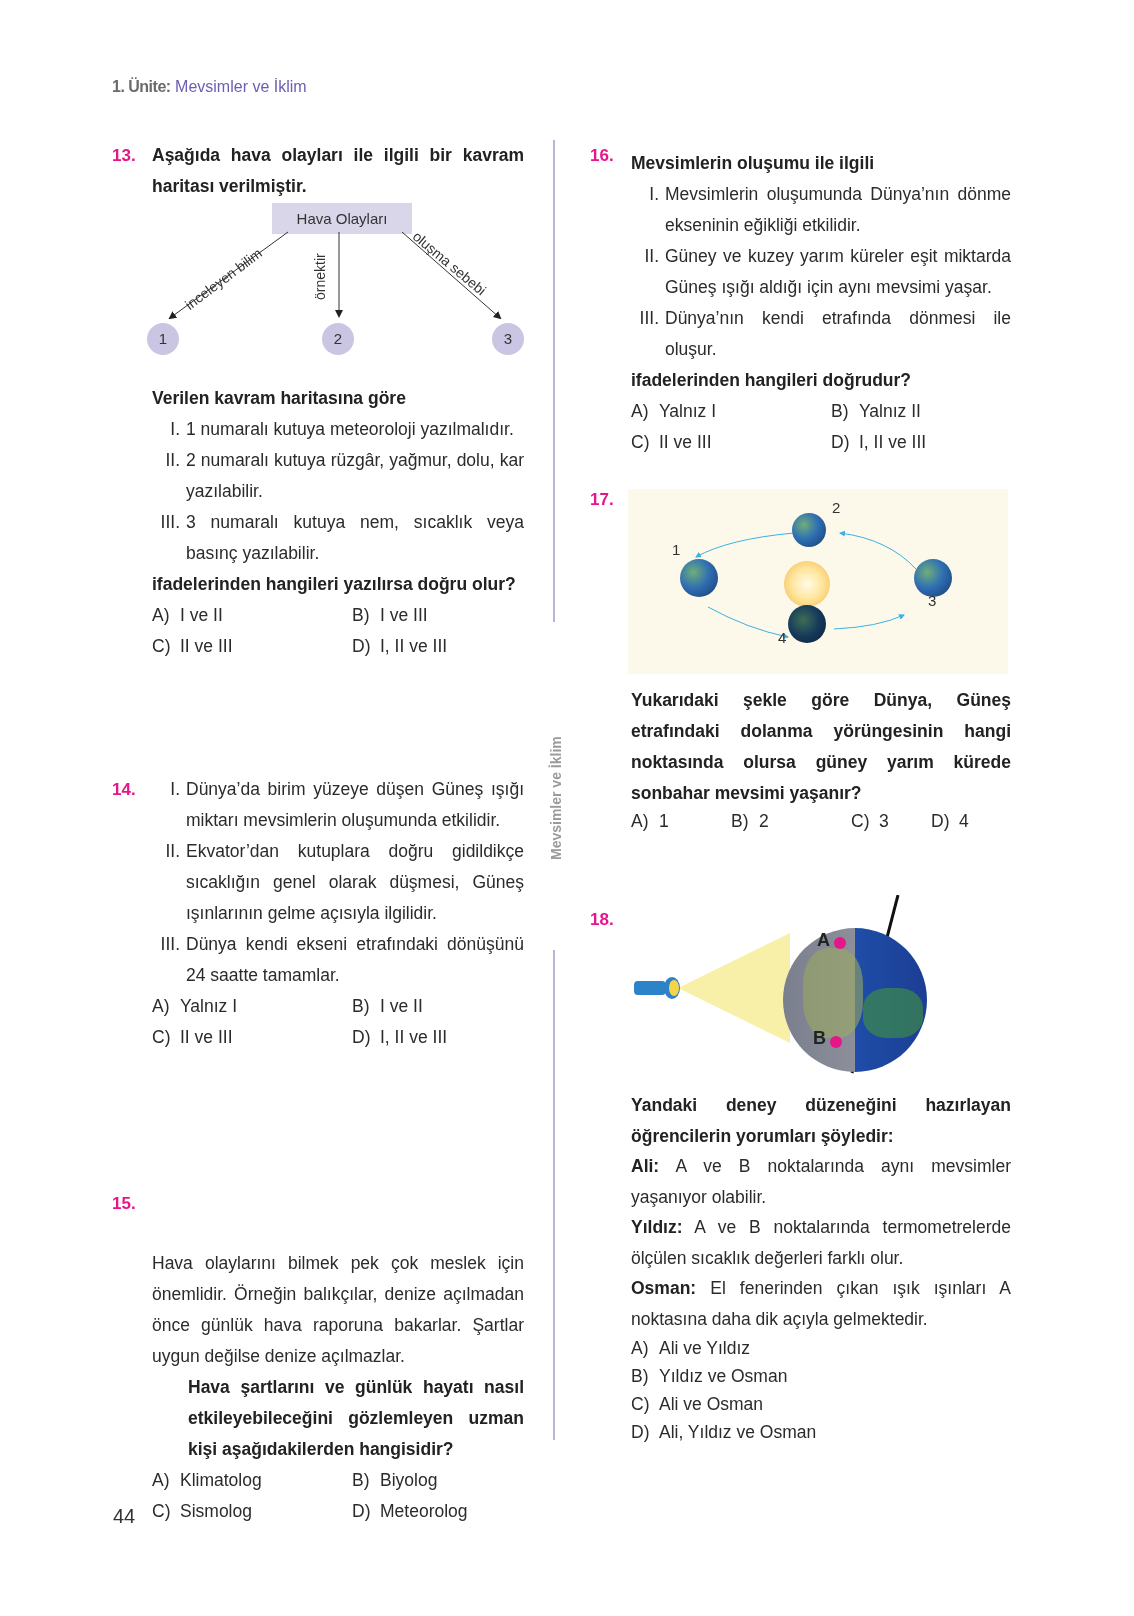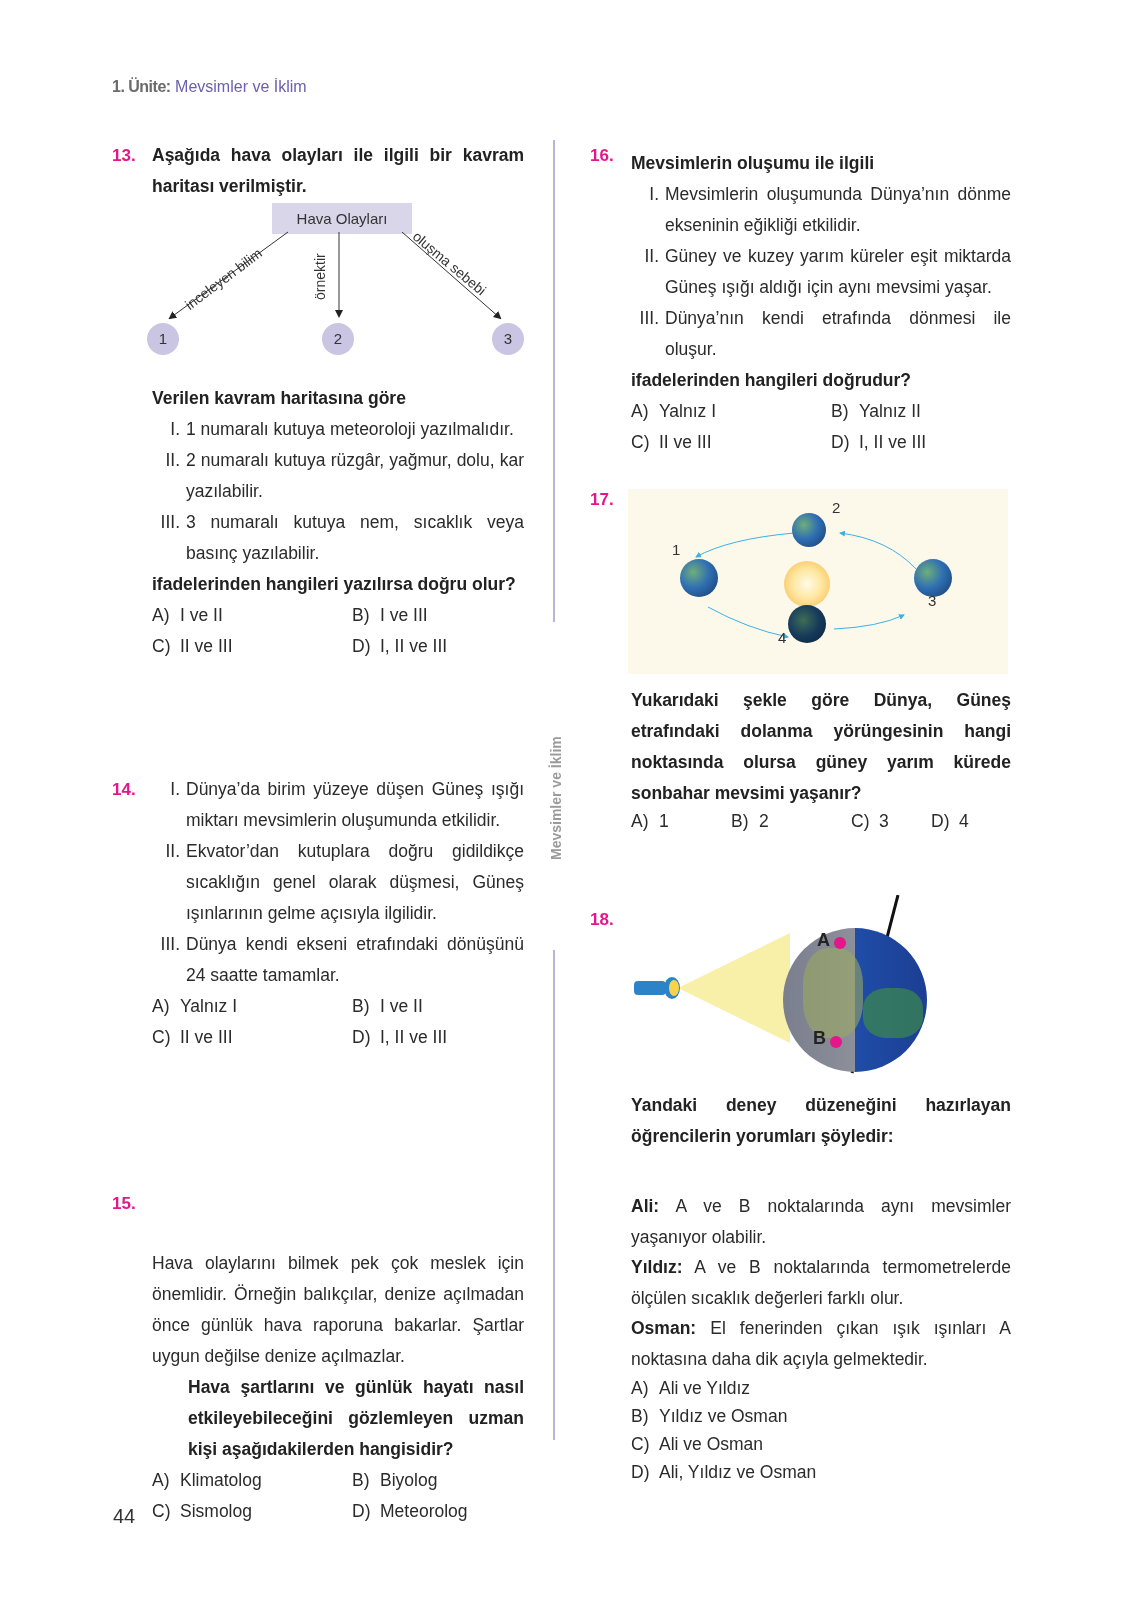--- a/index.html
+++ b/index.html
@@ -263,21 +263,21 @@
     <div style="position:absolute;left:20px;top:20px;width:60px;height:90px;background:#9aa860;opacity:.6;border-radius:40%;"></div>
     <div style="position:absolute;left:80px;top:60px;width:60px;height:50px;background:#3c8a4a;opacity:.7;border-radius:40%;"></div>
   </div>
   <div class="abs" style="left:834px;top:937px;width:12px;height:12px;border-radius:50%;background:#e5168a;"></div>
   <div class="abs bold" style="left:817px;top:930px;font-size:18px;">A</div>
   <div class="abs" style="left:830px;top:1036px;width:12px;height:12px;border-radius:50%;background:#e5168a;"></div>
   <div class="abs bold" style="left:813px;top:1028px;font-size:18px;">B</div>
 </div>
 <div class="col" style="left:631px;top:1090px;width:380px;line-height:30.5px;">
   <div class="bold" style="text-align:justify;">Yandaki deney düzeneğini hazırlayan öğrencilerin yorumları şöyledir:</div>
-  <div style="text-align:justify;margin-top:40px;"><span class="bold">Ali:</span> <span>A ve B noktalarında aynı mevsimler yaşanıyor olabilir.</span></div>
+  <div style="text-align:justify;"><span class="bold">Ali:</span> <span>A ve B noktalarında aynı mevsimler yaşanıyor olabilir.</span></div>
   <div style="text-align:justify;"><span class="bold">Yıldız:</span> <span>A ve B noktalarında termometrelerde ölçülen sıcaklık değerleri farklı olur.</span></div>
   <div style="text-align:justify;"><span class="bold">Osman:</span> <span>El fenerinden çıkan ışık ışınları A noktasına daha dik açıyla gelmektedir.</span></div>
   <div style="line-height:28px;">
     <div class="opt">
         <span class="k">A)</span>
         <span>Ali ve Yıldız</span>
       </div>
     <div class="opt">
         <span class="k">B)</span>
         <span>Yıldız ve Osman</span>

